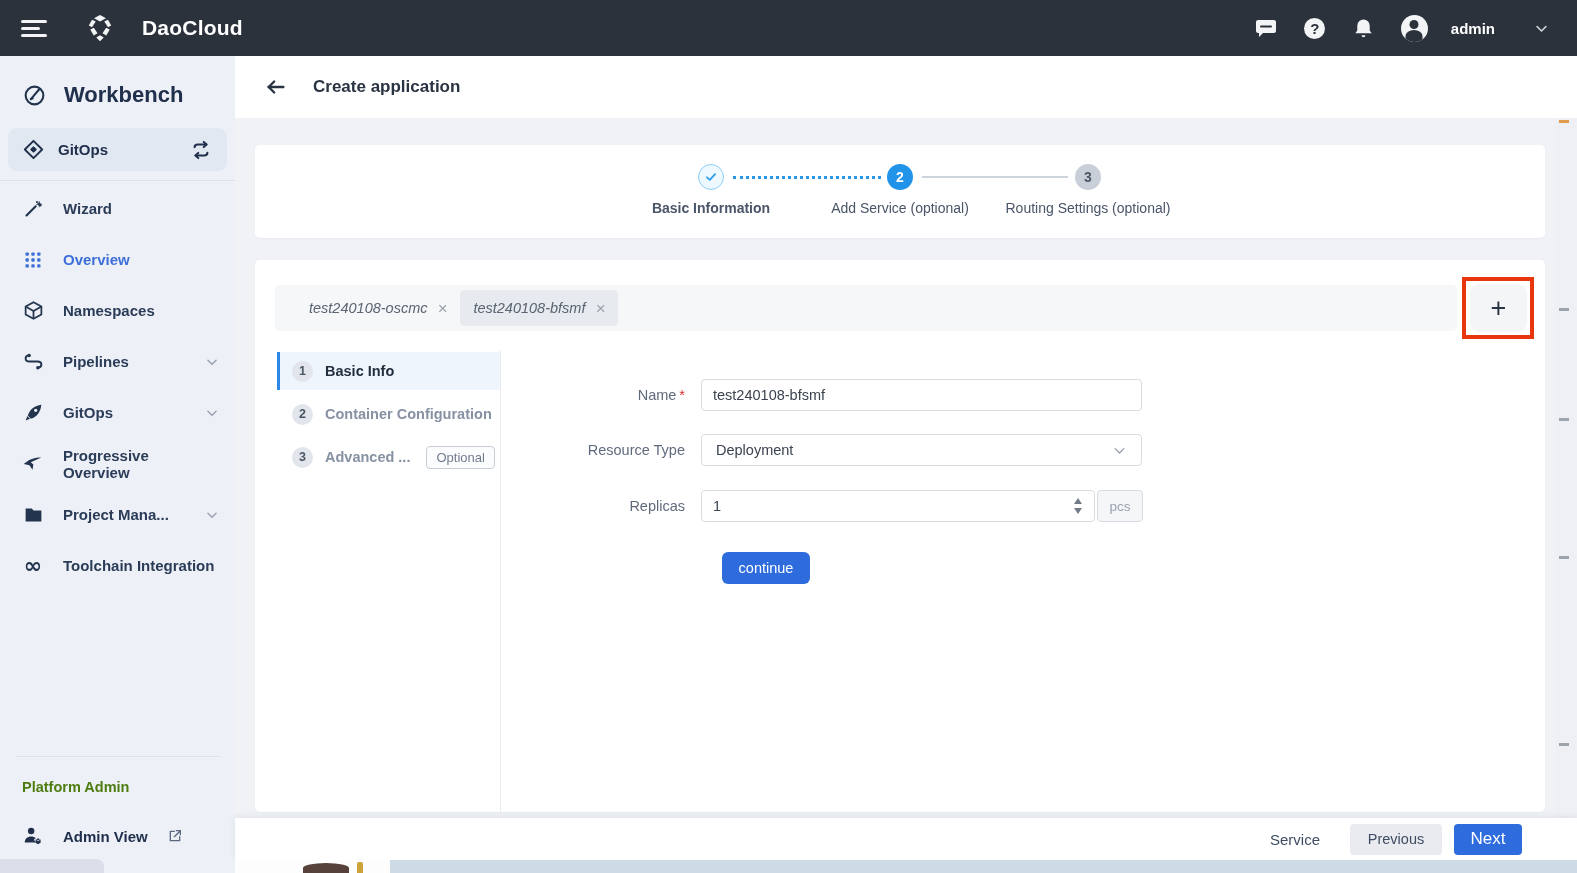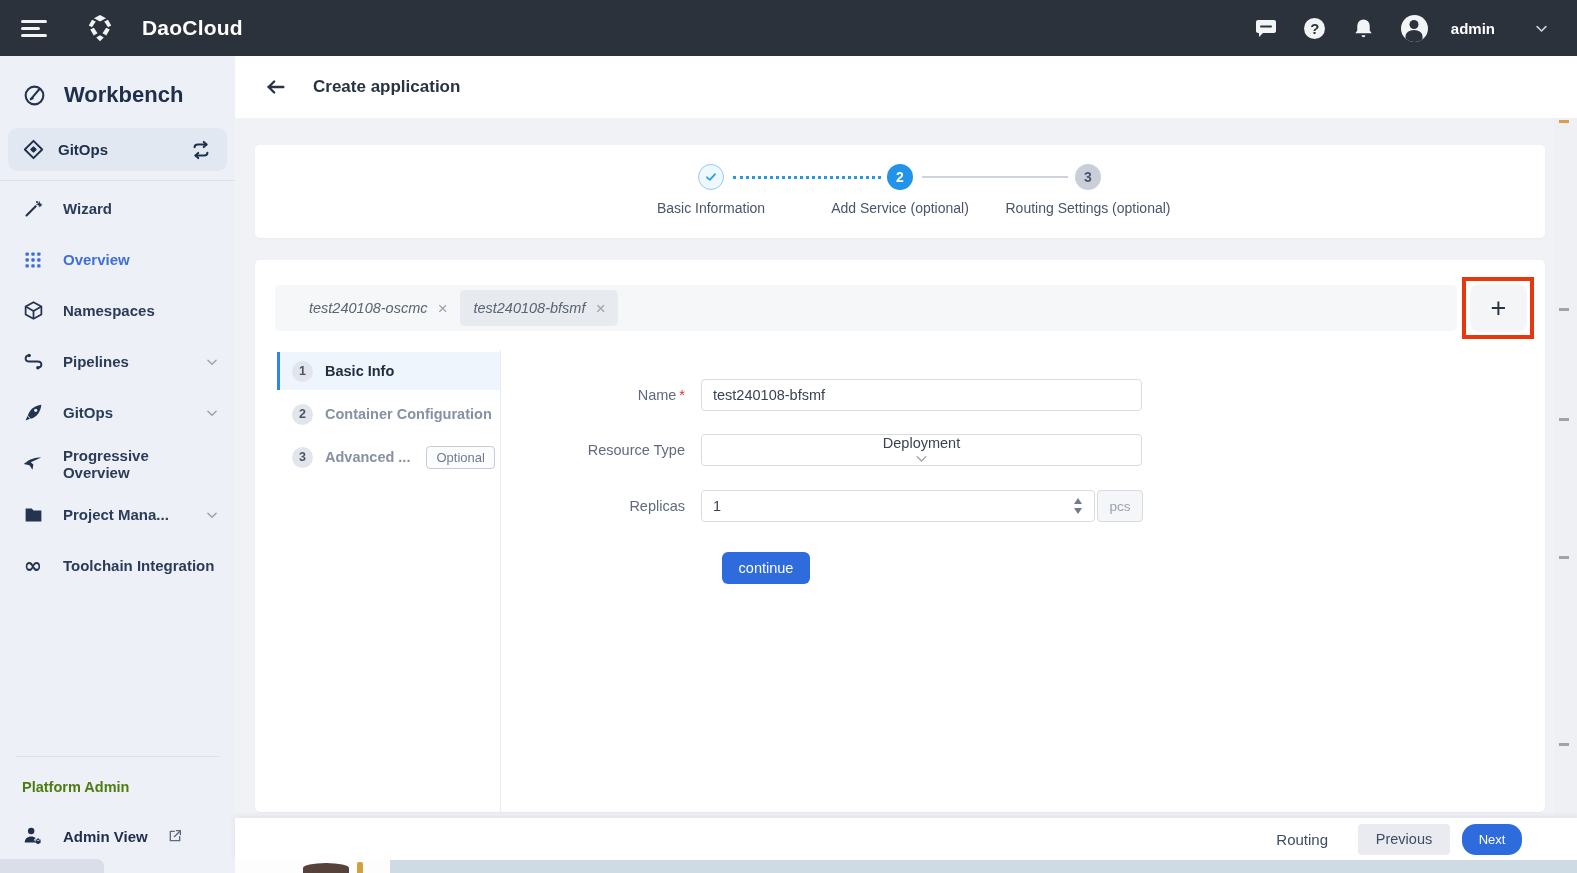--- a/index.html
+++ b/index.html
@@ -131,21 +131,21 @@
   .form-row { position:absolute; left:246px; display:flex; align-items:center; height:40px; }
   .form-label { width:200px; text-align:right; padding-right:16px; font-size:14.5px; color:#5f6b7d; white-space:nowrap; }
   .req-star { color:#e03131; margin-left:3px; }
   .text-input {
     width:441px; height:32px; border:1px solid #d8dce2; border-radius:4px;
     padding:0 11px; font-size:14.5px; color:#3a434f; background:#fff; outline:none;
     font-family:"Liberation Sans", sans-serif;
   }
   .select-box {
     width:441px; height:32px; border:1px solid #d8dce2; border-radius:4px; background:#fff;
-    display:flex; align-items:center; justify-content:space-between; padding:0 14px; cursor:pointer;flex-direction:column;
+    display:flex; align-items:center; justify-content:space-between; padding:0 14px; cursor:pointer;
   }
   .select-value { font-size:14.5px; color:#3a434f; }
   .replicas-wrap { display:flex; align-items:center; }
   .num-wrap { position:relative; width:394px; }
   .num-input {
     width:100%; height:32px; border:1px solid #d8dce2; border-radius:4px;
     padding:0 11px; font-size:14.5px; color:#3a434f; outline:none;
     font-family:"Liberation Sans", sans-serif;
   }
   .spinner { position:absolute; right:7px; top:0; bottom:0; width:14px; display:flex; flex-direction:column; justify-content:center; gap:4px; cursor:pointer; }
@@ -167,22 +167,22 @@
     position:absolute; left:0; right:0; bottom:13px; height:42px; background:#fff;
     box-shadow:0 -2px 6px rgba(30,40,60,.07);
     display:flex; align-items:center; justify-content:flex-end; padding-right:55px;
   }
   .cancel-btn { background:none; border:none; font-size:15px; color:#3e4c63; cursor:pointer; margin-right:30px; font-family:"Liberation Sans", sans-serif; }
   .previous-btn {
     width:92px; height:31px; background:#e9ebf0; border:none; border-radius:4px;
     font-size:14.5px; color:#3e4c63; cursor:pointer; margin-right:12px; font-family:"Liberation Sans", sans-serif;
   }
   .next-btn {
-    width:60px; height:31px; background:#2e6cdd; border:none; border-radius:14px;
-    font-size:13px; color:#fff; cursor:pointer; font-family:"Liberation Sans", sans-serif;
+    width:68px; height:31px; background:#2e6cdd; border:none; border-radius:4px;
+    font-size:17px; color:#fff; cursor:pointer; font-family:"Liberation Sans", sans-serif;
   }
 
   
   .right-strip { position:absolute; top:62px; right:0; width:22px; bottom:55px; background:#eef0f4; }
   .strip-tick { position:absolute; left:4px; width:10px; height:3px; background:rgba(60,70,85,.45); }
   .strip-tick.orange { background:#e09b4a; }
   .bottom-strip { position:absolute; left:0; right:0; bottom:0; height:13px; background:#cfdbe4; }
   .bottom-strip .white-seg { position:absolute; left:0; top:0; bottom:0; width:155px; background:#fdfdfd; }
   .blob1 { position:absolute; left:68px; bottom:0; width:46px; height:10px; background:#56423a; border-radius:50% 50% 0 0; }
   .blob2 { position:absolute; left:122px; bottom:0; width:6px; height:11px; background:#d0a23c; border-radius:2px 2px 0 0; }
@@ -400,21 +400,21 @@
           <path d="M20 12H4"></path>
             <polyline points="10,6 4,12 10,18"></polyline>
         </svg>
       </span>
       <span class="page-title">Create application</span>
     </div>
 
     <div class="card stepper-card">
       <div class="connector dotted" style="left:478px; width:148px;"></div>
       <div class="connector solid" style="left:667px; width:146px;"></div>
-      <div class="step done" style="left:456px;">
+      <div class="step done" style="left:456px;font-weight:bold;">
         <div class="step-circle">
           <svg width="14" height="14" viewBox="0 0 24 24" fill="none" stroke="#2b9fe8" stroke-width="3" stroke-linecap="round" stroke-linejoin="round">
               <polyline points="5,12.5 10,17 19,7"></polyline>
             </svg>
         </div>
         <div class="step-label">Basic Information</div>
       </div>
       <div class="step active" style="left:645px;">
         <div class="step-circle">2</div>
         <div class="step-label">Add Service (optional)</div>
@@ -495,21 +495,21 @@
 
     <div class="right-strip">
       <div class="strip-tick orange" style="top:2px;"></div>
       <div class="strip-tick" style="top:190px;"></div>
       <div class="strip-tick" style="top:300px;"></div>
       <div class="strip-tick" style="top:438px;"></div>
       <div class="strip-tick" style="top:625px;"></div>
     </div>
 
     <div class="footer">
-      <button class="cancel-btn">Routing</button>
+      <button class="cancel-btn">Service</button>
       <button class="previous-btn">Previous</button>
       <button class="next-btn">Next</button>
     </div>
 
     <div class="bottom-strip">
       <div class="white-seg">
         <div class="blob1"></div>
         <div class="blob2"></div>
       </div>
     </div>

